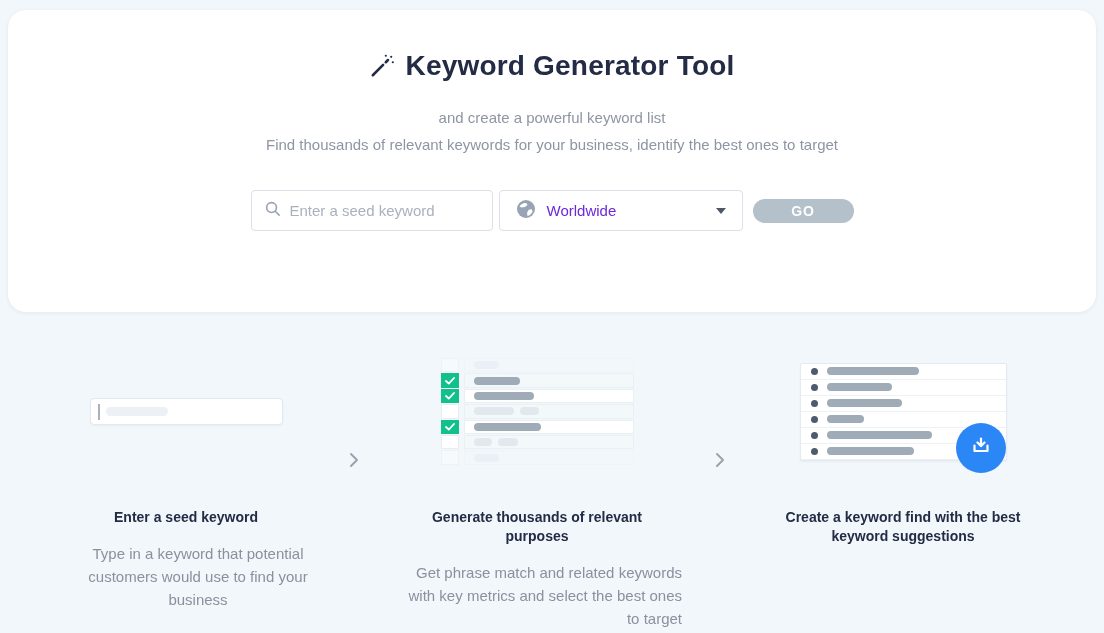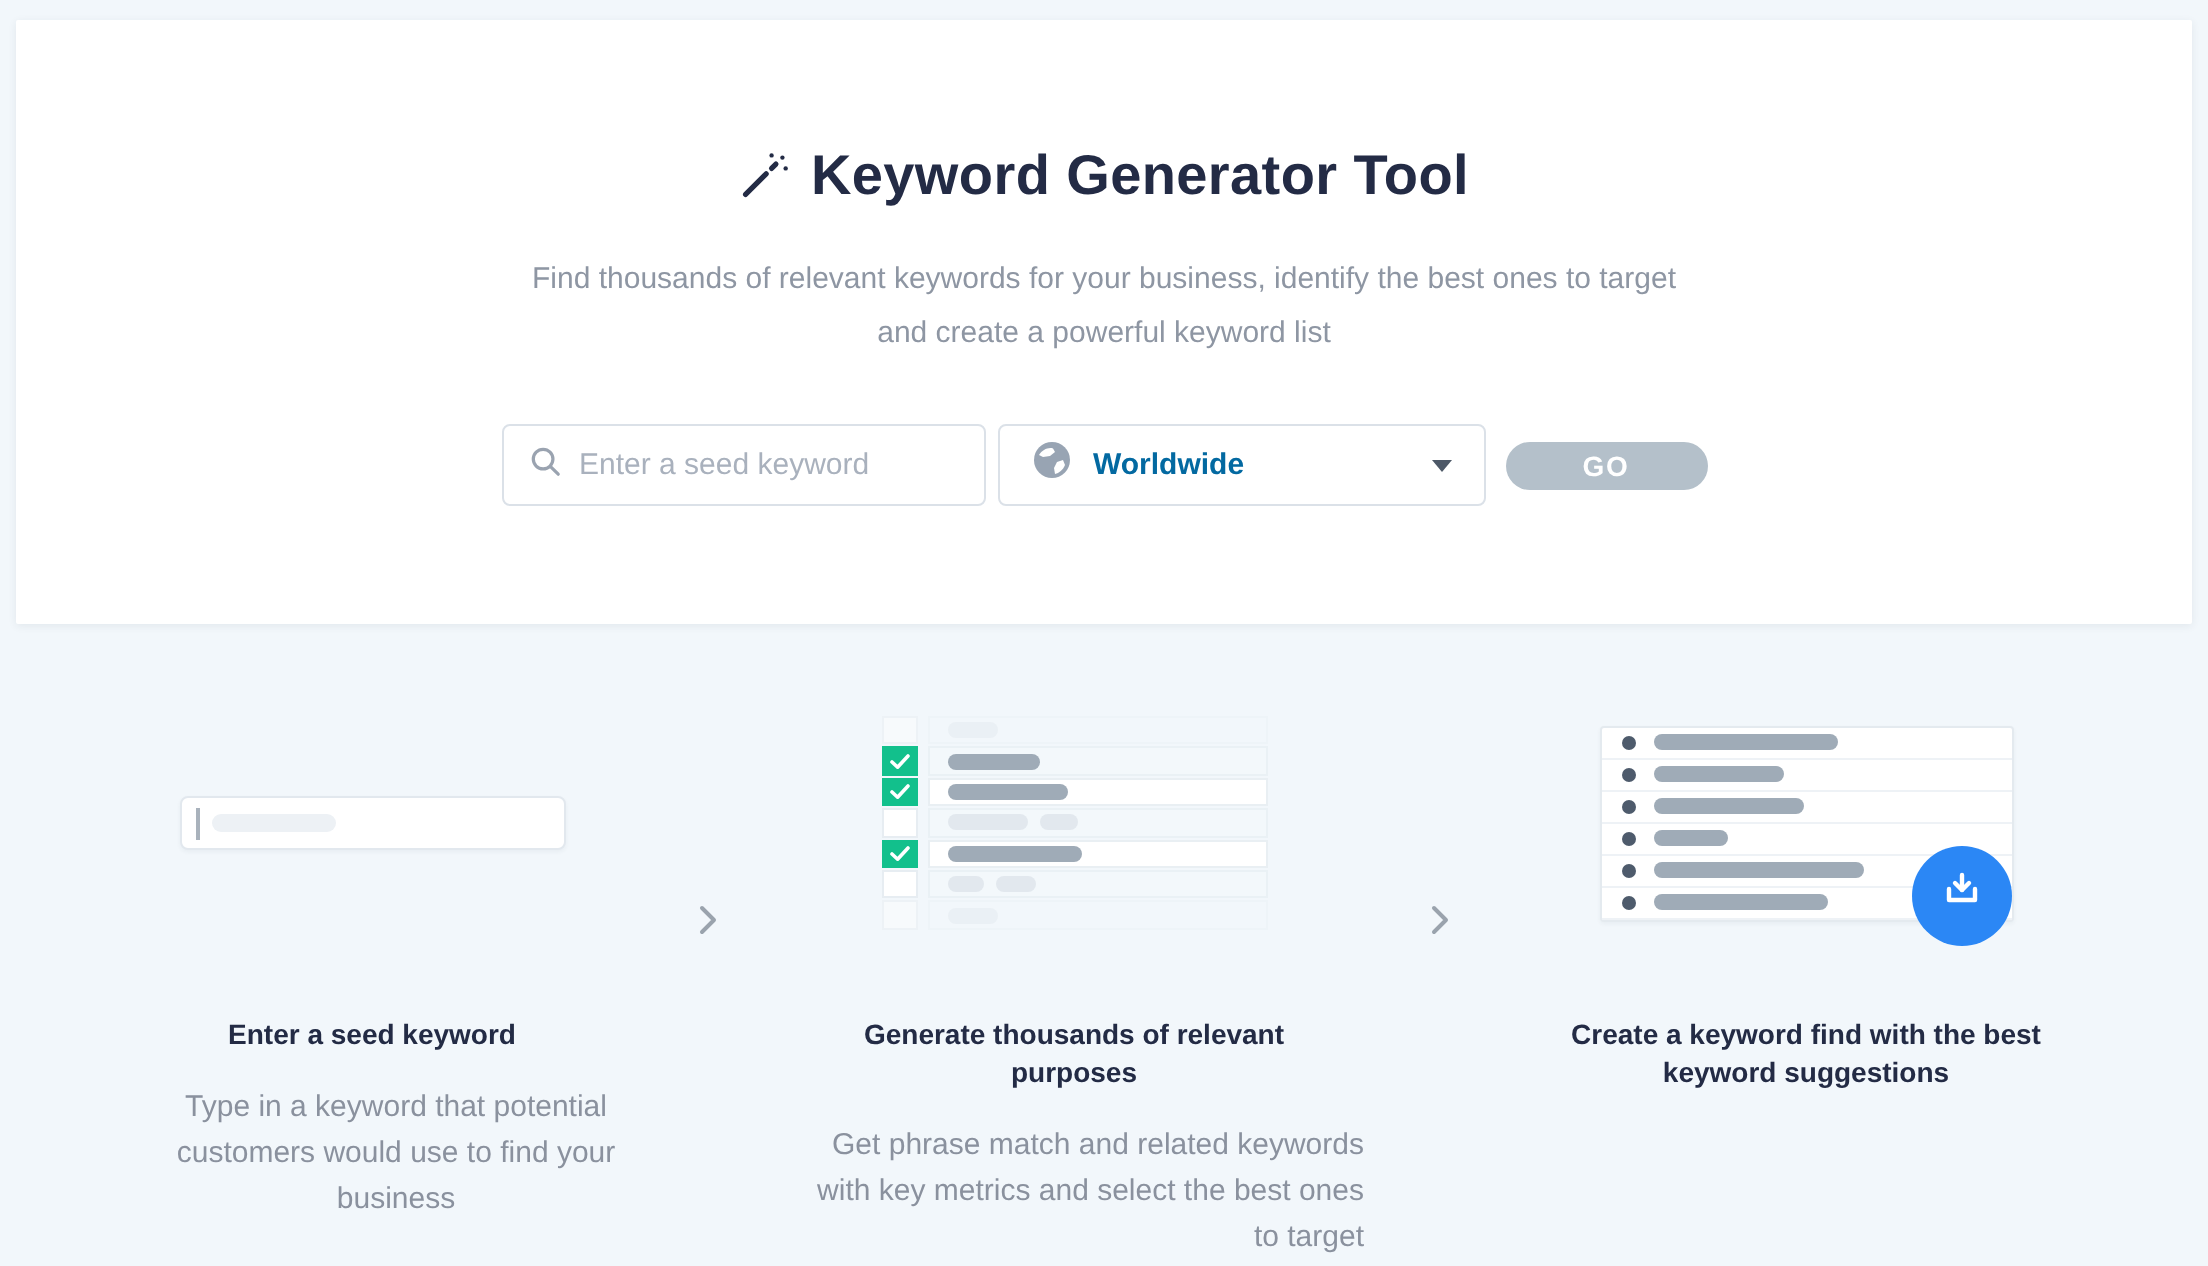--- a/index.html
+++ b/index.html
@@ -8,24 +8,24 @@
     background: #f2f7fb;
     font-family: "Liberation Sans", sans-serif;
     overflow: hidden;
   }
 
   
   .hero-card {
     margin: 10px 8px 0;
     height: 302px;
     background: #ffffff;
-    border-radius: 1px;
+    border-radius: 18px;
     box-shadow: 0 1px 4px rgba(40,55,70,0.08);
     text-align: center;
-    padding-top: 62px;
+    padding-top: 40px;
   }
   .hero-title {
     display: flex;
     align-items: center;
     justify-content: center;
     gap: 10px;
     font-size: 28px;
     font-weight: 700;
     color: #232b45;
     letter-spacing: 0.2px;
@@ -70,22 +70,21 @@
     border: 1px solid #dbe1e8;
     border-radius: 4px;
     display: flex;
     align-items: center;
     padding: 0 16px;
     cursor: pointer;
   }
   .region-select .region-label {
     margin-left: 11px;
     font-size: 15px;
-    color: #0369a1;
-    font-weight: bold;
+    color: #6d28d9;
   }
   .caret-down {
     margin-left: auto;
     width: 0; height: 0;
     border-left: 5px solid transparent;
     border-right: 5px solid transparent;
     border-top: 6px solid #4d5867;
   }
   .go-button {
     margin-left: 10px;
@@ -248,22 +247,22 @@
         <line x1="15.5" y1="8.5" x2="17.5" y2="6.5"></line>
         <circle cx="20.5" cy="3.5" r="1" fill="#232b45" stroke="none"></circle>
         <circle cx="22" cy="8.5" r="1" fill="#232b45" stroke="none"></circle>
         <circle cx="15.5" cy="2.5" r="1" fill="#232b45" stroke="none"></circle>
       </svg>
     </span>
     <span>Keyword Generator Tool</span>
   </h1>
 
   <p class="hero-subtitle">
+    <span>and create a powerful keyword list</span>
     <span>Find thousands of relevant keywords for your business, identify the best ones to target</span>
-    <span>and create a powerful keyword list</span>
   </p>
 
   <div class="search-row">
     <div class="seed-input-wrap">
       <span>
         <svg width="17" height="17" viewBox="0 0 18 18" fill="none" stroke="#9aa3b0" stroke-width="1.7" stroke-linecap="round">
           <circle cx="8" cy="8" r="5.2"></circle>
           <line x1="12.2" y1="12.2" x2="16" y2="16"></line>
         </svg>
       </span>

